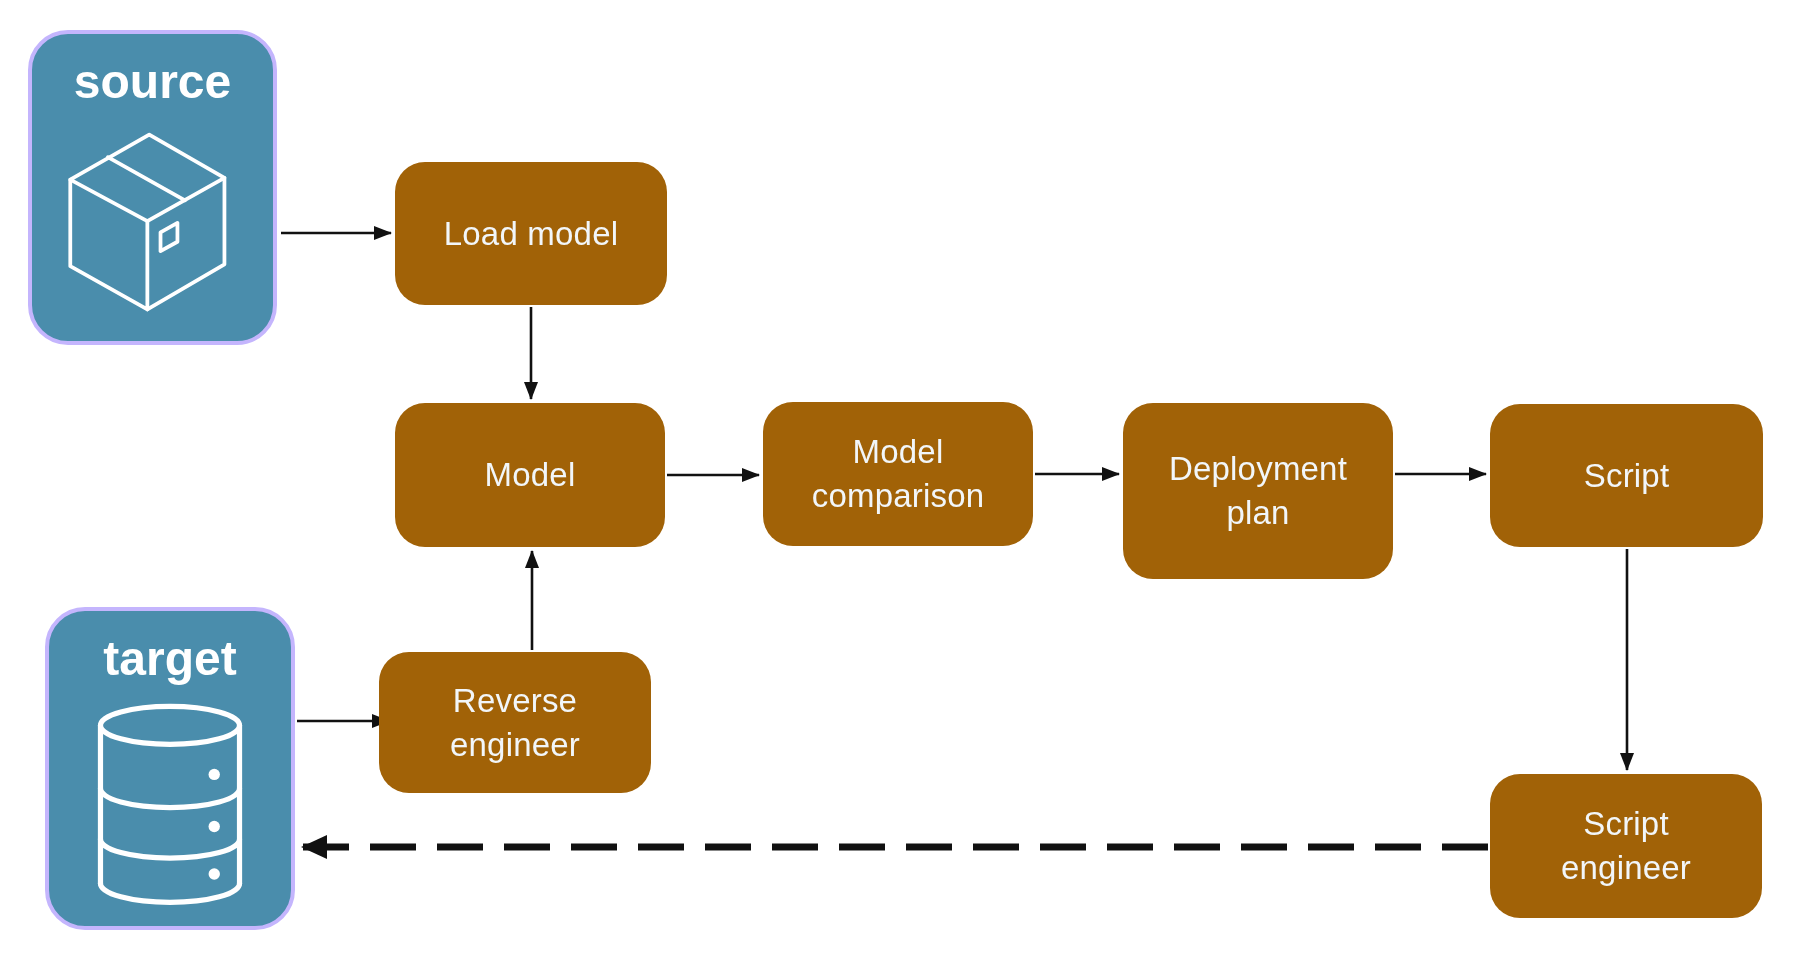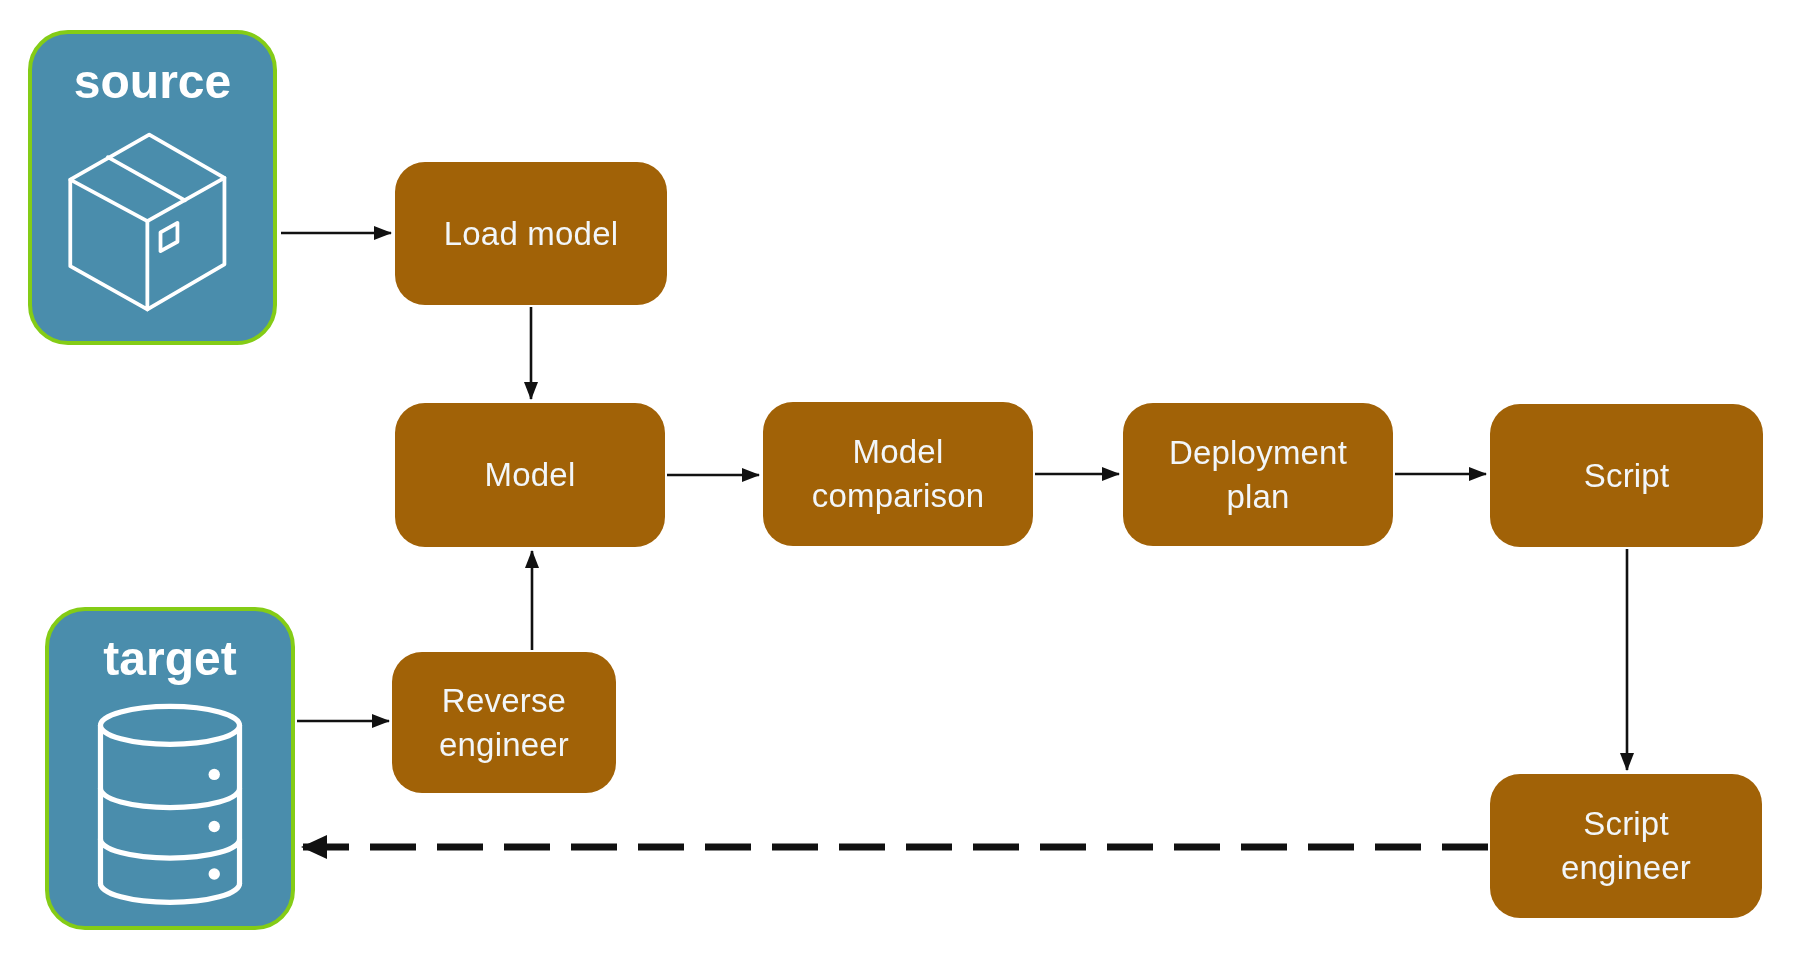--- a/index.html
+++ b/index.html
@@ -23,21 +23,21 @@
     text-align: center;
     font-size: 33px;
     line-height: 44px;
     letter-spacing: 0.2px;
     box-sizing: border-box;
   }
 
   .endpoint {
     position: absolute;
     background: #4A8DAC;
-    border: 4px solid #84cc16;
+    border: 4px solid #c4b5fd;
     border-radius: 40px;
     color: #ffffff;
     display: flex;
     flex-direction: column;
     align-items: center;
     box-sizing: border-box;
   }
   .endpoint .ep-label {
     font-weight: 700;
     font-size: 48px;
@@ -45,23 +45,23 @@
     margin-top: 22px;
   }
   .endpoint .ep-icon { margin-top: 14px; }
   .ep-icon svg { display: block; }
   .icon-stroke { fill: none; stroke: #ffffff; stroke-linejoin: round; stroke-linecap: round; }
 
   
   #node-load-model        { left: 395px; top: 162px; width: 272px; height: 143px; }
   #node-model-comparison  { left: 395px; top: 403px; width: 270px; height: 144px; }
   #node-model-differences { left: 763px; top: 402px; width: 270px; height: 144px; }
-  #node-deployment-plan   { left: 1123px; top: 403px; width: 270px; height: 143px; }
+  #node-deployment-plan   { left: 1123px; top: 403px; width: 270px; height: 176px; }
   #node-script-generation { left: 1490px; top: 404px; width: 273px; height: 143px; }
-  #node-reverse-engineer  { left: 392px; top: 652px; width: 224px; height: 141px; }
+  #node-reverse-engineer  { left: 379px; top: 652px; width: 272px; height: 141px; }
   #node-script-execution  { left: 1490px; top: 774px; width: 272px; height: 144px; }
   #endpoint-source        { left: 28px;  top: 30px;  width: 249px; height: 315px; }
   #endpoint-target        { left: 45px;  top: 607px; width: 250px; height: 323px; }
 </style>
 </head>
 <body>
 
 <div class="canvas">
 
   <svg class="arrows" viewBox="0 0 1800 959">

